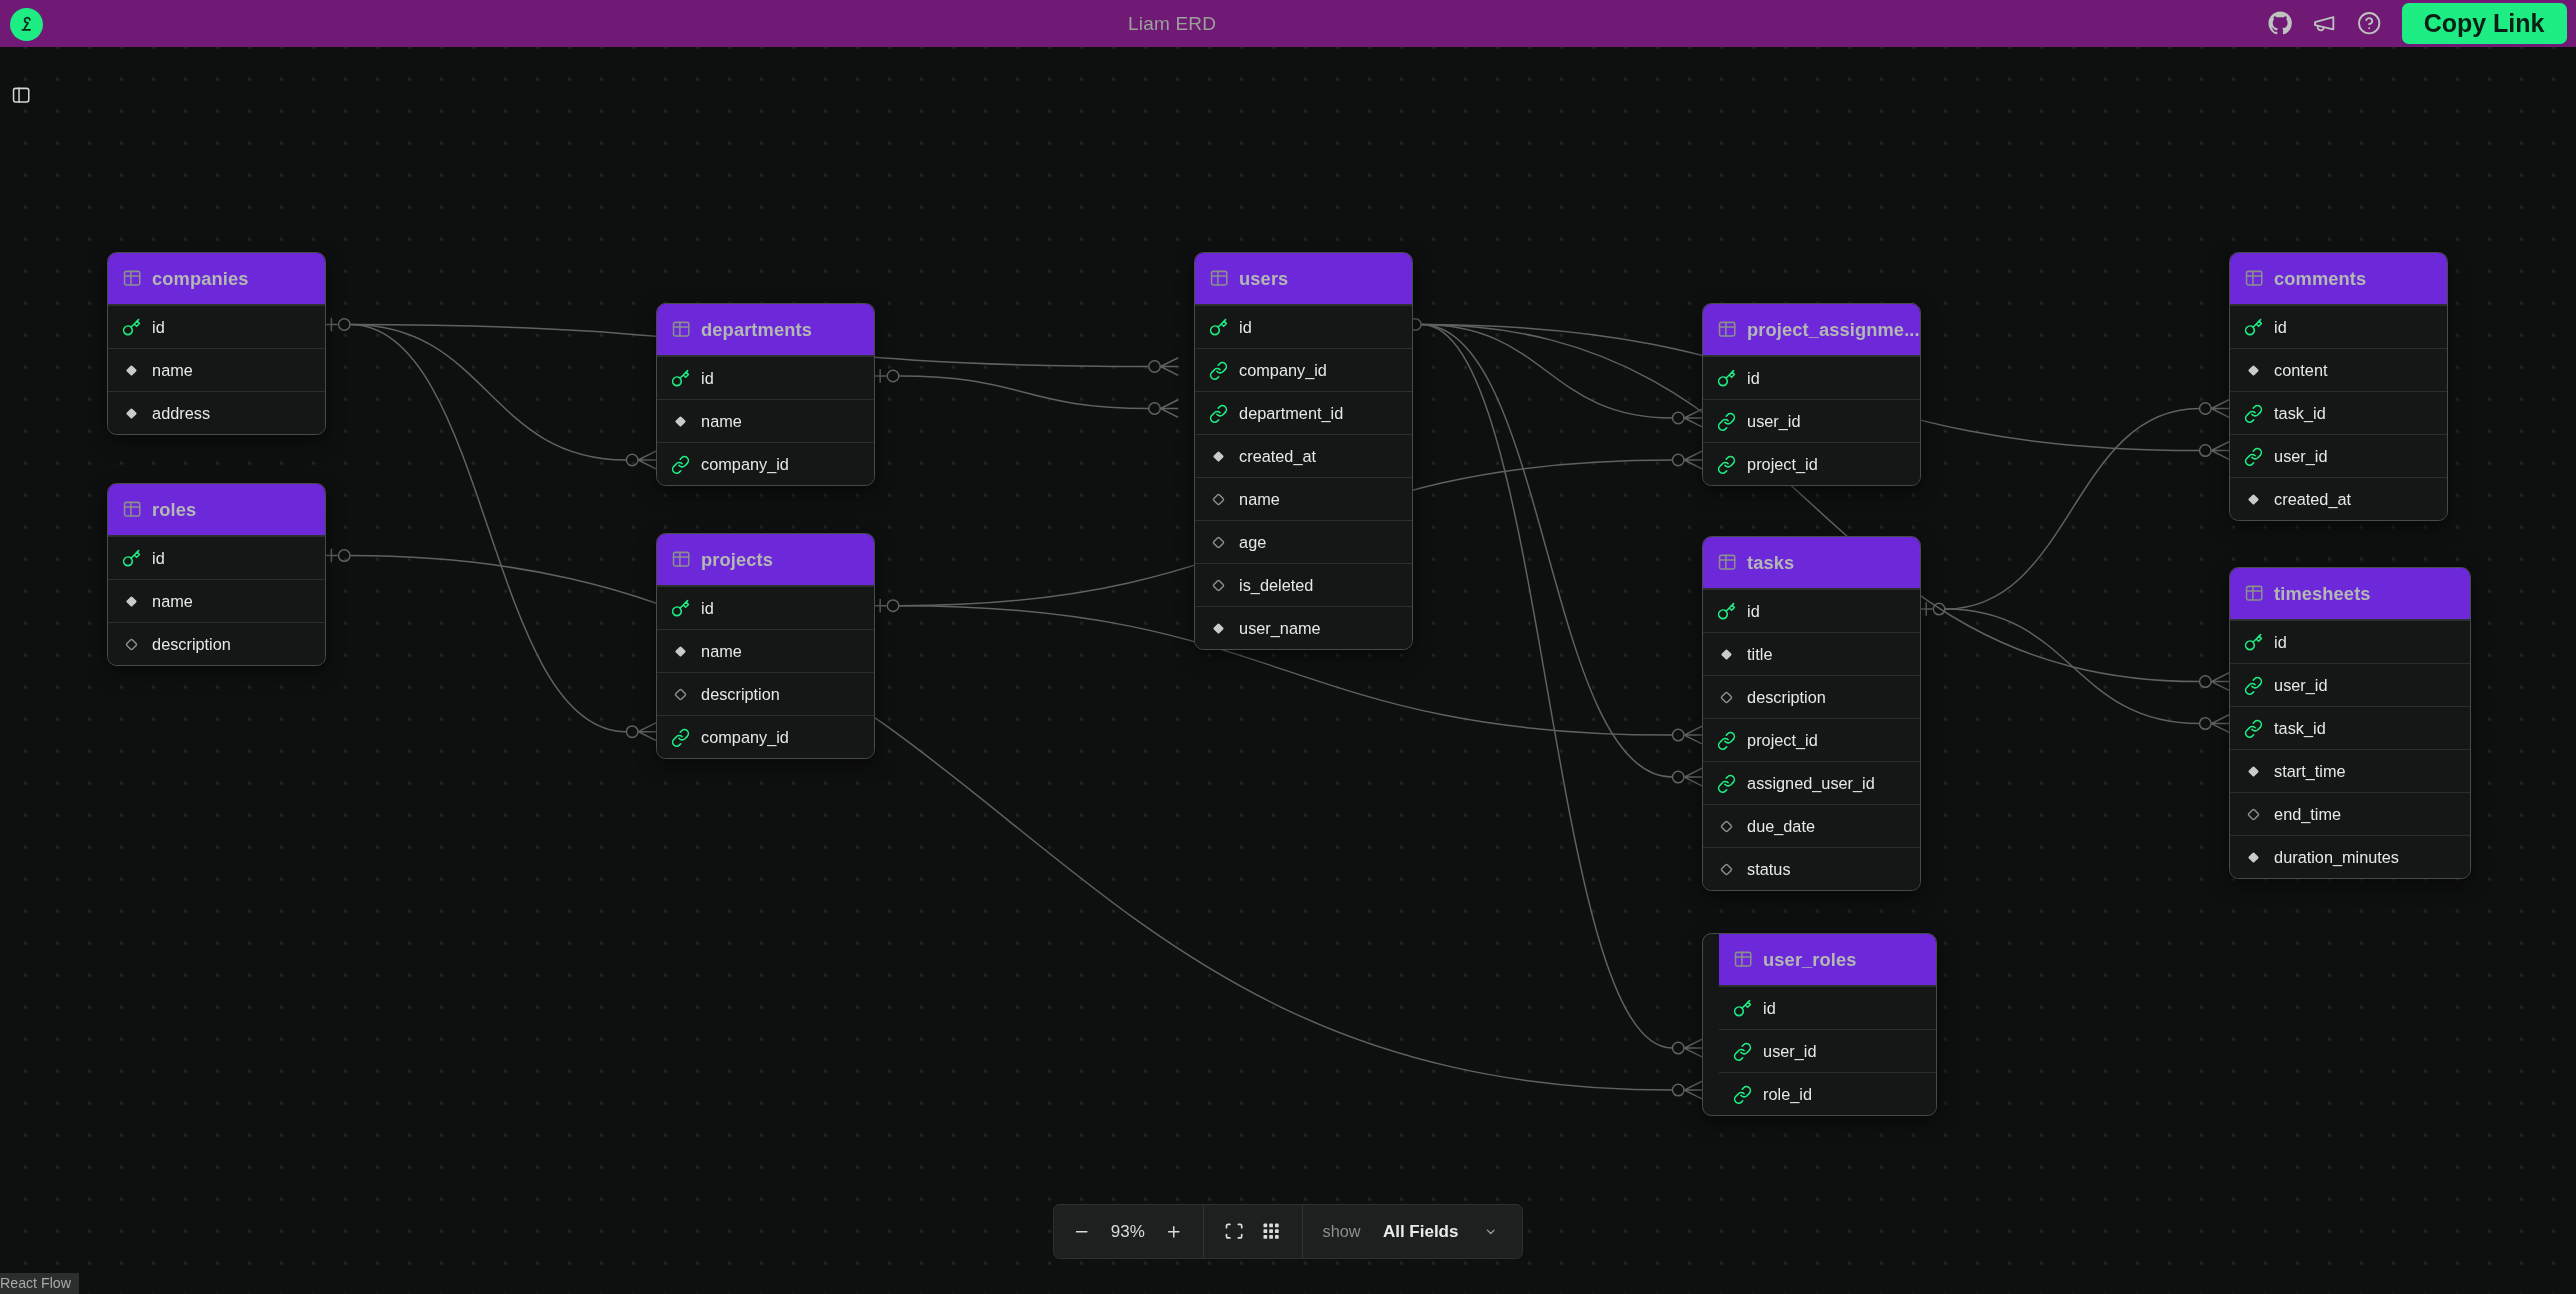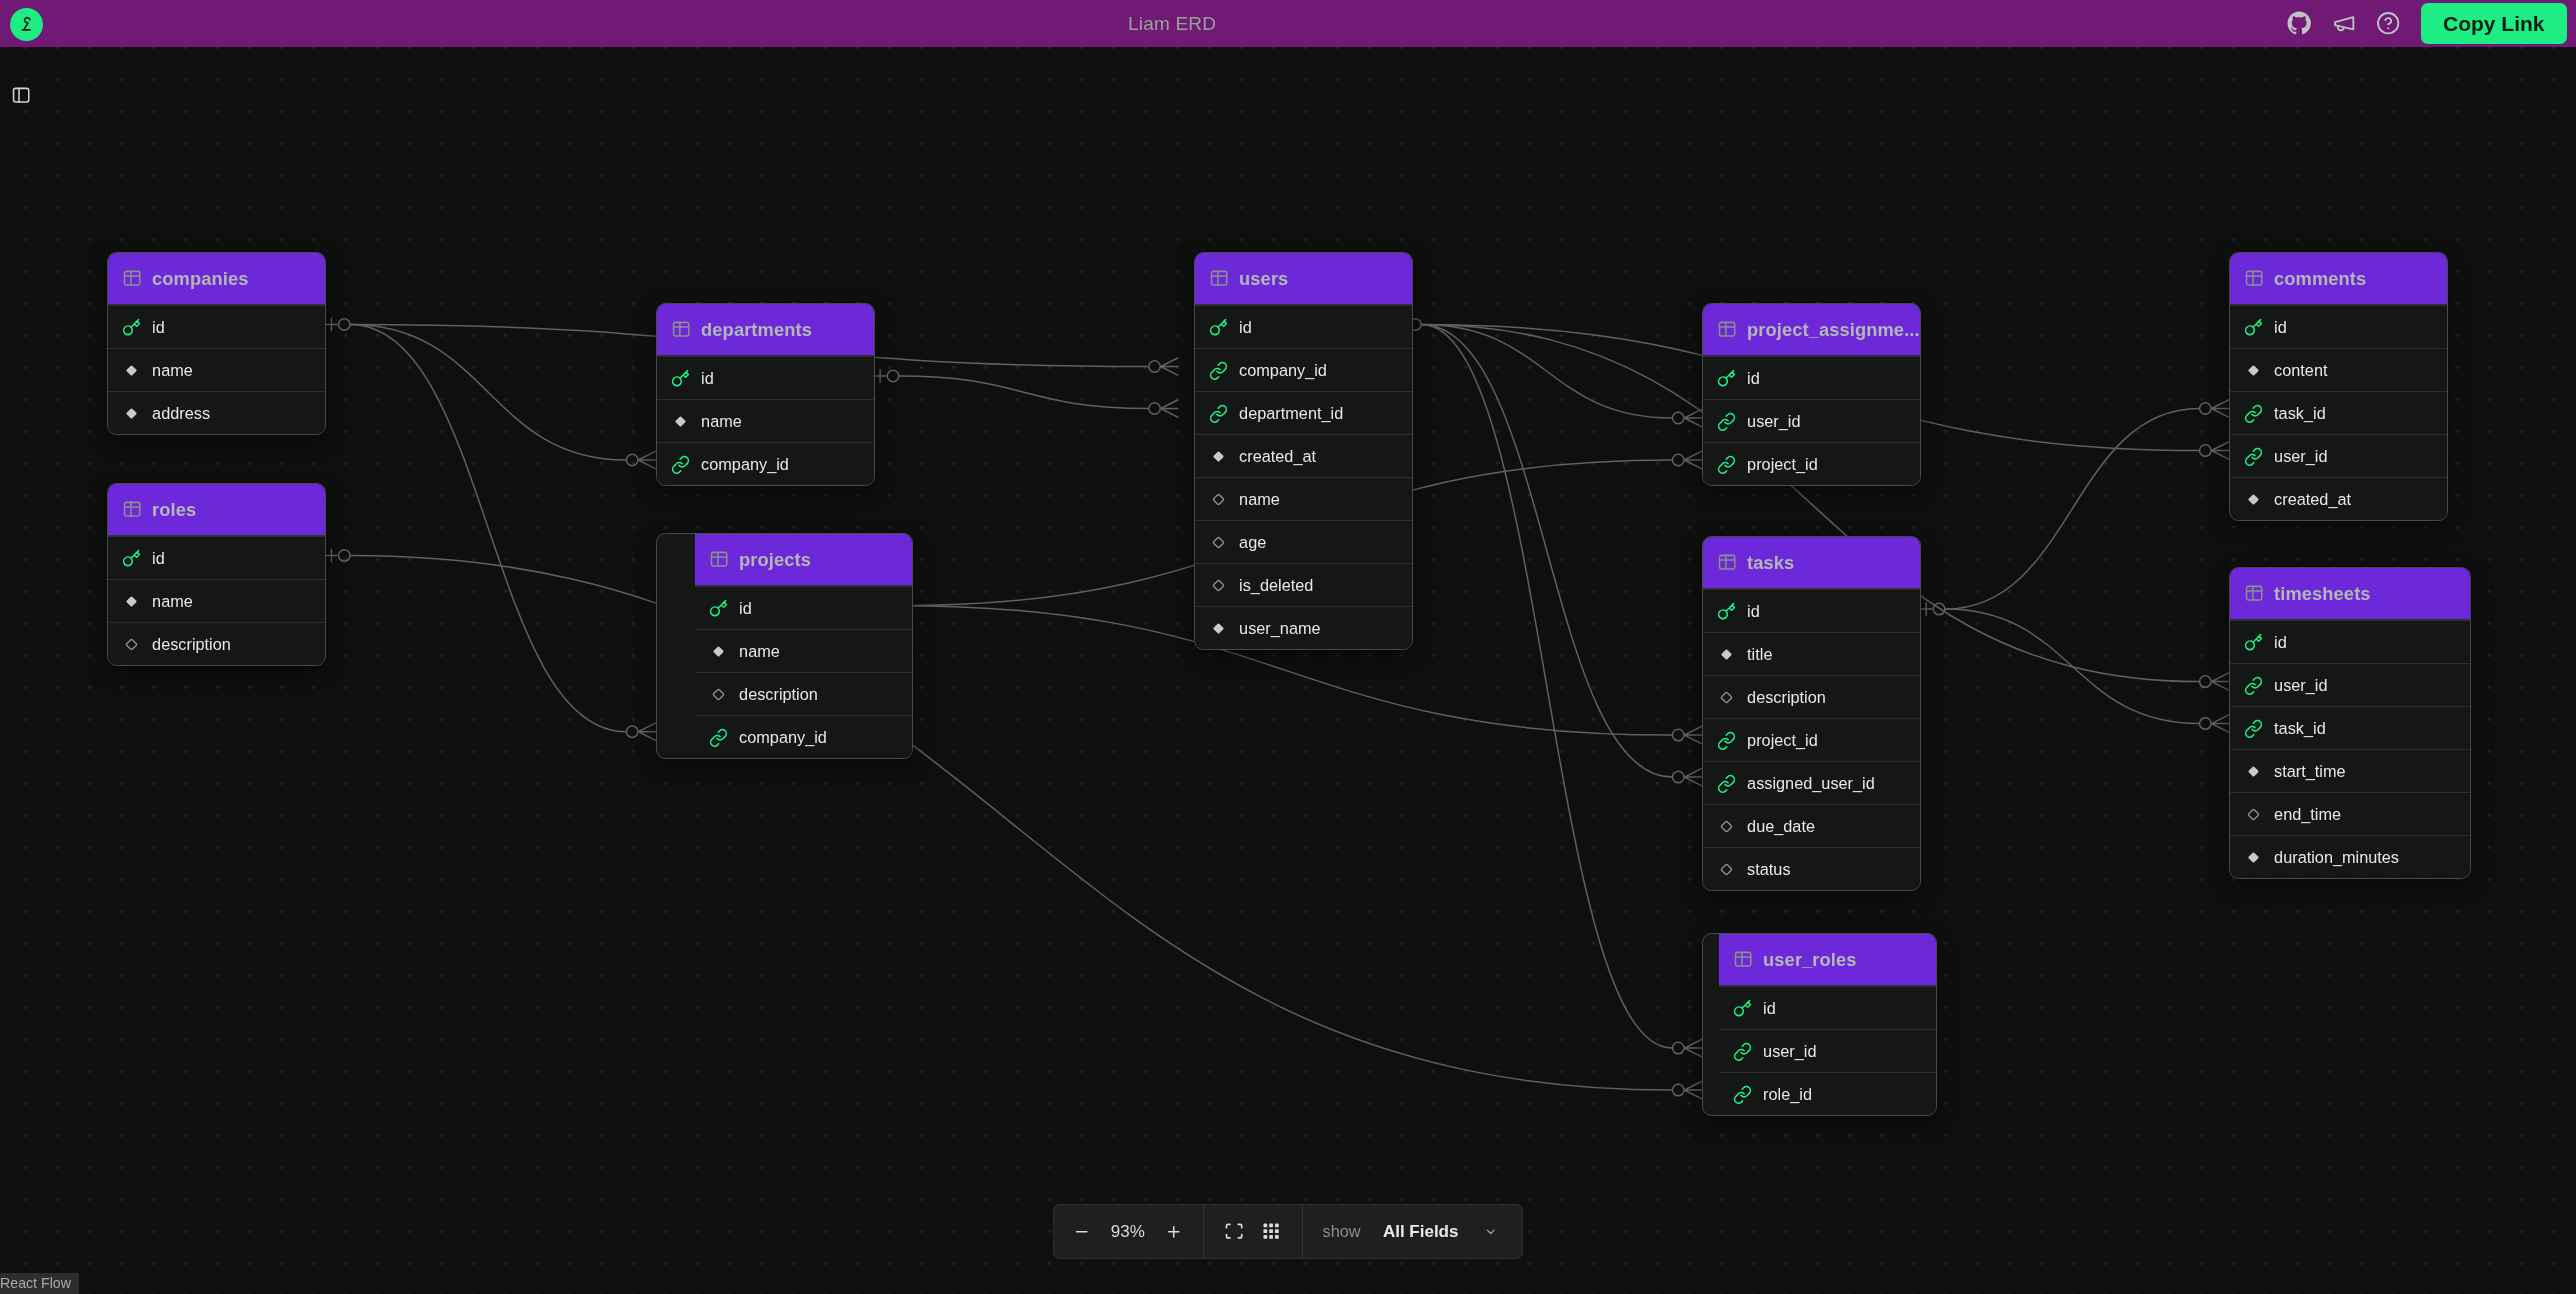--- a/index.html
+++ b/index.html
@@ -8,21 +8,21 @@
 
   
   .topbar{position:absolute;left:0;top:0;width:100%;height:47px;background:#701a75;z-index:20;}
   .logo{position:absolute;left:9.5px;top:7.5px;width:33px;height:33px;border-radius:50%;
         background:#1ded83;display:flex;align-items:center;justify-content:center;cursor:pointer;}
   .app-title{position:absolute;left:45.5%;top:0;height:47px;display:flex;align-items:center;
         transform:translateX(-50%);color:#9aa09c;font-size:19px;font-weight:500;letter-spacing:0.2px;}
   .topbar-right{position:absolute;right:9.5px;top:0;height:47px;display:flex;align-items:center;gap:20.3px;}
   .tb-icon{width:24.4px;height:24.4px;color:#bfc3c0;display:block;cursor:pointer;}
   .copy-btn{height:41px;padding:0 22px;background:#1ded83;border:none;border-radius:6.8px;
-        color:#0c1f15;font-size:21px;font-weight:700;font-family:"Liberation Sans",sans-serif;
+        color:#0c1f15;font-size:25px;font-weight:700;font-family:"Liberation Sans",sans-serif;
         cursor:pointer;display:flex;align-items:center;}
 
   
   .canvas{position:absolute;left:0;top:47px;width:2576px;height:1247px;
         background-color:#0e100f;
         background-image:radial-gradient(circle,#232725 1.4px,transparent 1.8px);
         background-size:32px 32px;background-position:9.5px 16.3px;}
   #edges-svg{position:absolute;left:0;top:-47px;width:2576px;height:1294px;z-index:1;pointer-events:none;}
   .sidebar-toggle{position:absolute;left:11px;top:38px;width:20.3px;height:20.3px;color:#d2d5d2;cursor:pointer;z-index:5;}
 
@@ -203,21 +203,21 @@
             </svg>
             <span>name</span>
           </div>
           <div class="t-row">
             <svg class="fld-icon c-green" viewBox="0 0 24 24">
               <path d="M10 13a5 5 0 0 0 7.54.54l3-3a5 5 0 0 0-7.07-7.07l-1.72 1.71M14 11a5 5 0 0 0-7.54.54l-3 3a5 5 0 0 0 7.07 7.07l1.71-1.71" fill="none" stroke="currentColor" stroke-width="2" stroke-linecap="round" stroke-linejoin="round"></path>
             </svg>
             <span>company_id</span>
           </div>
         </div>
-        <div class="table-node" style="left: 656px; top: 486px; width: 217px; padding-left: 38px;">
+        <div class="table-node" style="left: 656px; top: 486px; width: 217px;">
           <div class="t-header">
             <svg viewBox="0 0 24 24" fill="none" stroke="currentColor" stroke-width="1.8" stroke-linecap="round">
               <rect x="3" y="4" width="18" height="16" rx="2"></rect>
               <path d="M3 9.5h18"></path>
               <path d="M10.5 4v16"></path>
             </svg>
             <span>projects</span>
           </div>
           <div class="t-row">
             <svg class="fld-icon c-green" viewBox="0 0 24 24">

